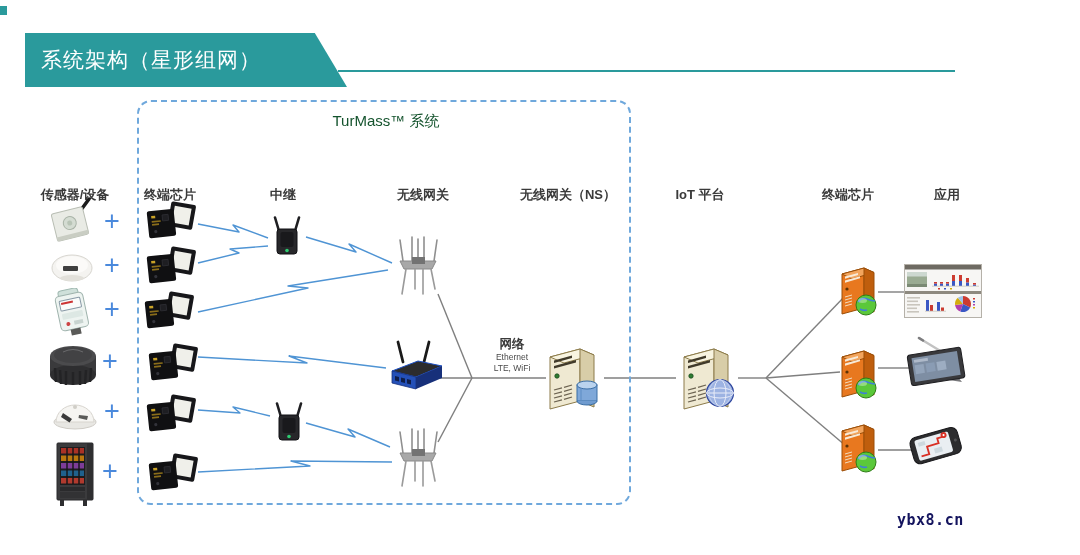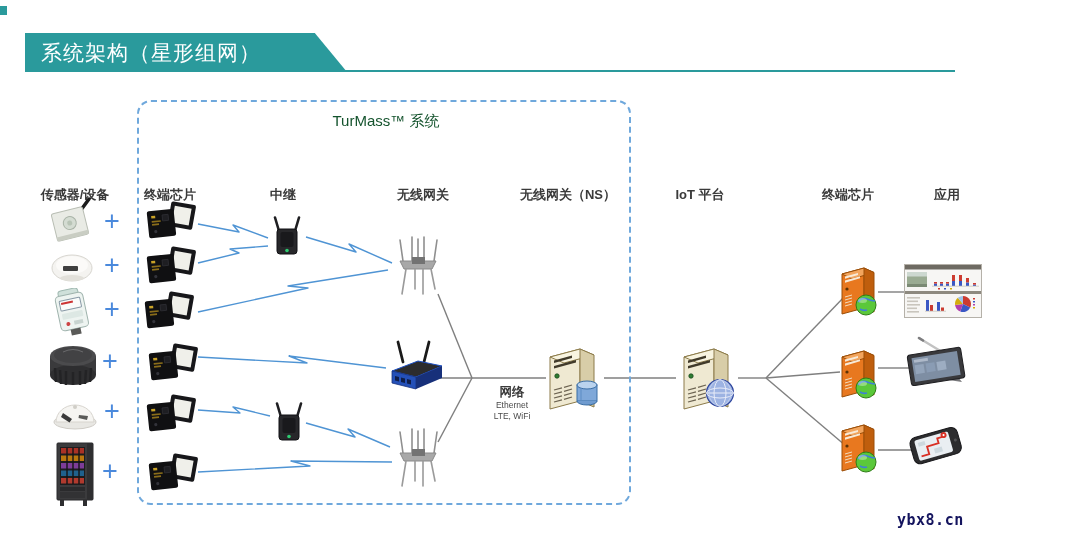--- a/index.html
+++ b/index.html
@@ -1,36 +1,36 @@
 <!DOCTYPE html>
 <html><head>
 <meta charset="utf-8">
 <style>
   html,body{margin:0;padding:0;background:#fff;}
   .stage{position:relative;width:1080px;height:555px;background:#ffffff;overflow:hidden;
          font-family:"Liberation Sans",sans-serif;}
   
   .corner-mark{position:absolute;left:0;top:6px;width:7px;height:9px;background:#2a9a9c;}
-  .banner{position:absolute;left:25px;top:33px;width:322px;height:39px;background:#2a9a9c;
+  .banner{position:absolute;left:25px;top:33px;width:322px;height:54px;background:#2a9a9c;
           clip-path:polygon(0 0,90% 0,100% 100%,0 100%);
           color:#fff;font-size:21px;letter-spacing:1px;display:flex;align-items:center;
           padding-left:16px;box-sizing:border-box;white-space:nowrap;}
   .banner-line{position:absolute;left:338px;top:70px;width:617px;height:2px;background:#2a9a9c;}
   
   .sysbox{position:absolute;left:137px;top:100px;width:494px;height:405px;
           border:2px dashed #6fa8dc;border-radius:14px;box-sizing:border-box;}
   .sysbox-label{position:absolute;left:137px;top:112px;width:498px;text-align:center;
                 font-size:15px;color:#14532d;}
   
   .hdr{position:absolute;top:150px;font-size:13px;font-weight:bold;color:#3a3a3a;
        text-align:center;white-space:nowrap;margin-top:36px;}
   
   .plus{position:absolute;color:#4a89dc;font-size:27px;line-height:1;font-weight:400;}
   
-  .netlabel{position:absolute;left:478px;top:336px;width:68px;text-align:center;line-height:1.3;margin-top:48px;}
+  .netlabel{position:absolute;left:478px;top:336px;width:68px;text-align:center;line-height:1.3;}
   .netlabel .t{font-size:12.5px;font-weight:bold;color:#3a3a3a;}
   .netlabel .s{font-size:8.5px;color:#4a4a4a;}
   
   .wm{position:absolute;left:897px;top:511px;font-family:"DejaVu Sans Mono",monospace;
       font-size:15px;font-weight:bold;color:#14145e;letter-spacing:.5px;
       text-shadow:-1px -1px 0 #fff,1px -1px 0 #fff,-1px 1px 0 #fff,1px 1px 0 #fff;}
   .dev{position:absolute;}
   .lines{position:absolute;left:0;top:0;}
 </style>
 </head>

